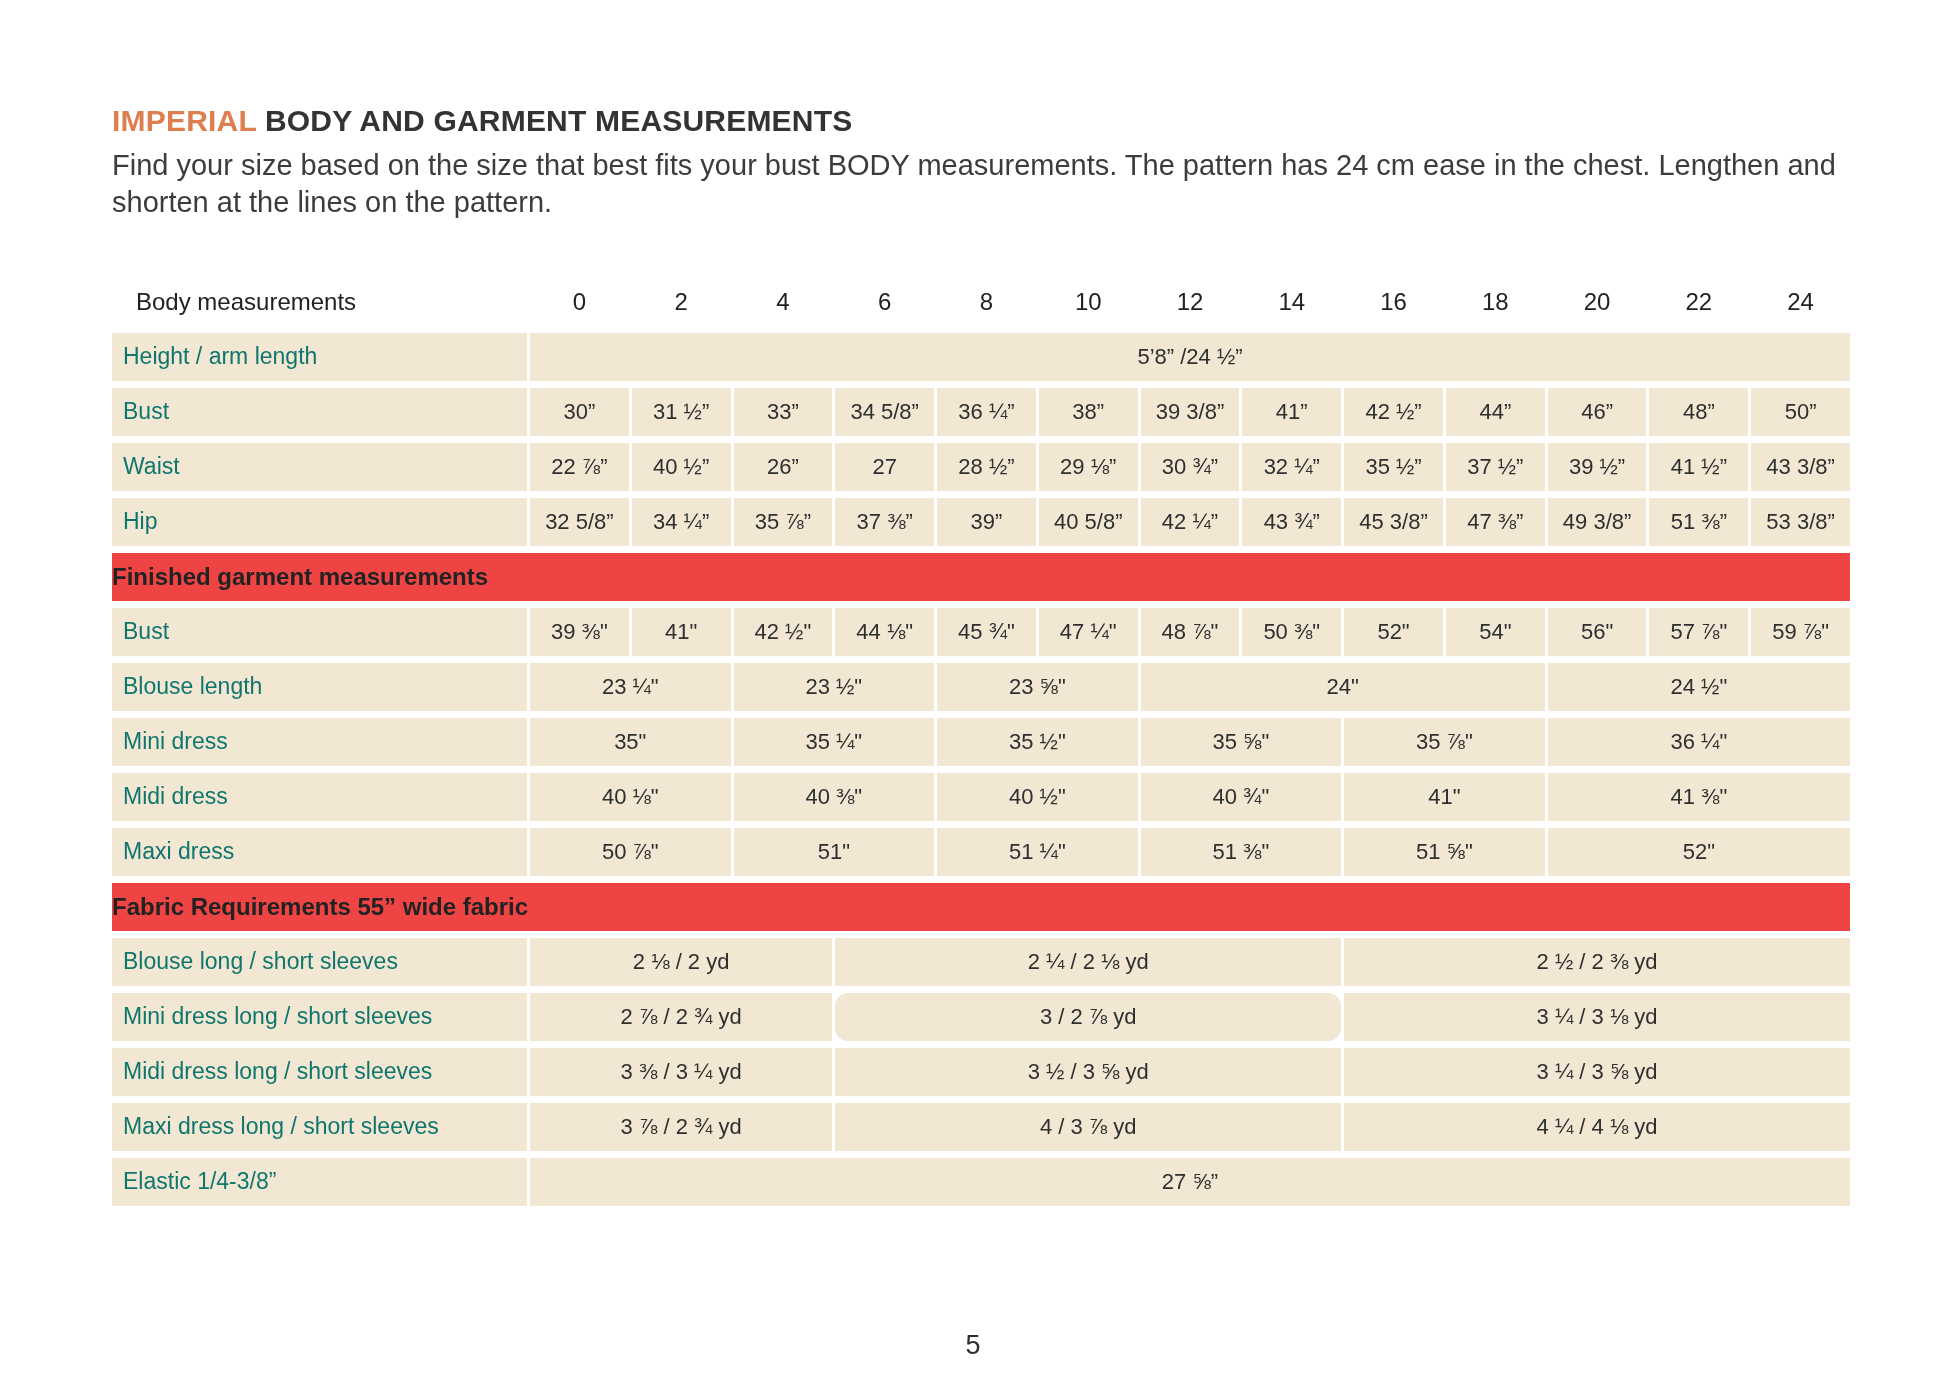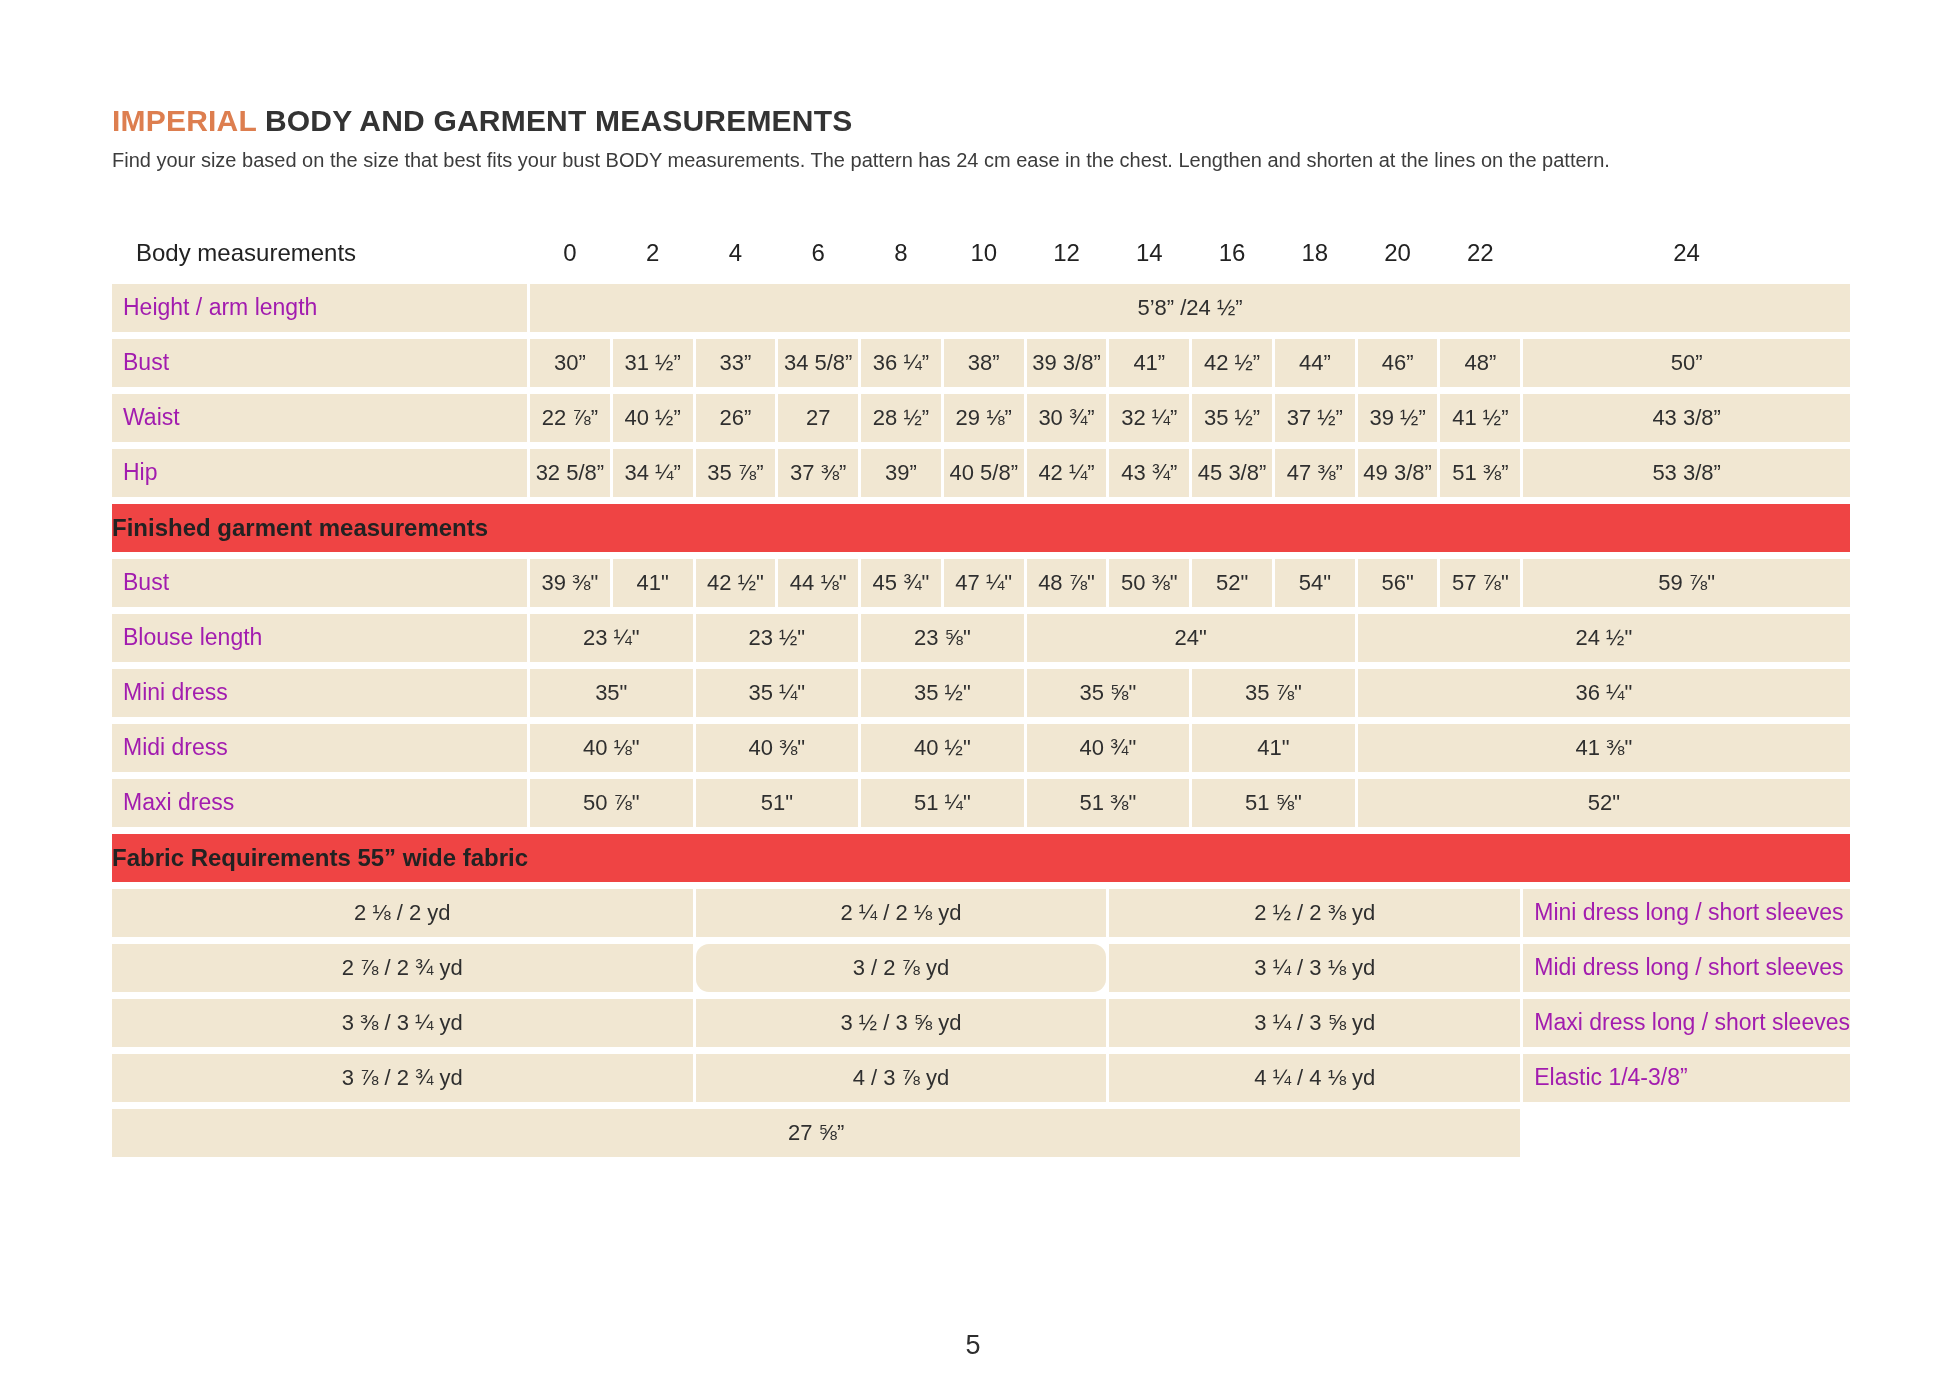--- a/index.html
+++ b/index.html
@@ -17,21 +17,21 @@
   h1.title {
     font-size: 30px;
     font-weight: 600;
     letter-spacing: 0.2px;
     color: #333333;
     line-height: 1.15;
   }
   h1.title .accent { color: #dd7e4f; }
   .subtitle {
     margin-top: 8px;
-    font-size: 20px;
+    font-size: 29px;
     line-height: 1.3;
     color: #3c3c3c;
     max-width: 1740px;
   }
   .meas-grid {
     margin-top: 56px;
     display: grid;
     grid-template-columns: 415px repeat(13, 1fr);
     grid-auto-rows: 48px;
     column-gap: 3px;
@@ -53,21 +53,21 @@
     justify-content: center;
     font-size: 24px;
     color: #222222;
   }
   .row-label {
     background: #f1e7d2;
     display: flex;
     align-items: center;
     padding-left: 11px;
     font-size: 23px;
-    color: #a21caf;
+    color: #0f766e;
     white-space: nowrap;
   }
   .cell {
     background: #f1e7d2;
     display: flex;
     align-items: center;
     justify-content: center;
     font-size: 22px;
     color: #2f2f2f;
     white-space: nowrap;
@@ -193,20 +193,21 @@
       <div class="cell" style="grid-column: span 2;">41"</div>
       <div class="cell" style="grid-column: span 3;">41 ⅜"</div>
       <div class="row-label">Maxi dress</div>
       <div class="cell" style="grid-column: span 2;">50 ⅞"</div>
       <div class="cell" style="grid-column: span 2;">51"</div>
       <div class="cell" style="grid-column: span 2;">51 ¼"</div>
       <div class="cell" style="grid-column: span 2;">51 ⅜"</div>
       <div class="cell" style="grid-column: span 2;">51 ⅝"</div>
       <div class="cell" style="grid-column: span 3;">52"</div>
       <div class="section-heading">Fabric Requirements 55” wide fabric</div>
+      <div class="row-label">Blouse long / short sleeves</div>
       <div class="cell" style="grid-column: span 3;">2 ⅛ / 2 yd</div>
       <div class="cell" style="grid-column: span 5;">2 ¼ / 2 ⅛ yd</div>
       <div class="cell" style="grid-column: span 5;">2 ½ / 2 ⅜ yd</div>
       <div class="row-label">Mini dress long / short sleeves</div>
       <div class="cell" style="grid-column: span 3; text-align: center;">2 ⅞ / 2 ¾ yd</div>
       <div class="cell" style="grid-column: span 5; border-radius: 13px;">3 / 2 ⅞ yd</div>
       <div class="cell" style="grid-column: span 5;">3 ¼ / 3 ⅛ yd</div>
       <div class="row-label">Midi dress long / short sleeves</div>
       <div class="cell" style="grid-column: span 3;">3 ⅜ / 3 ¼ yd</div>
       <div class="cell" style="grid-column: span 5;">3 ½ / 3 ⅝ yd</div>

